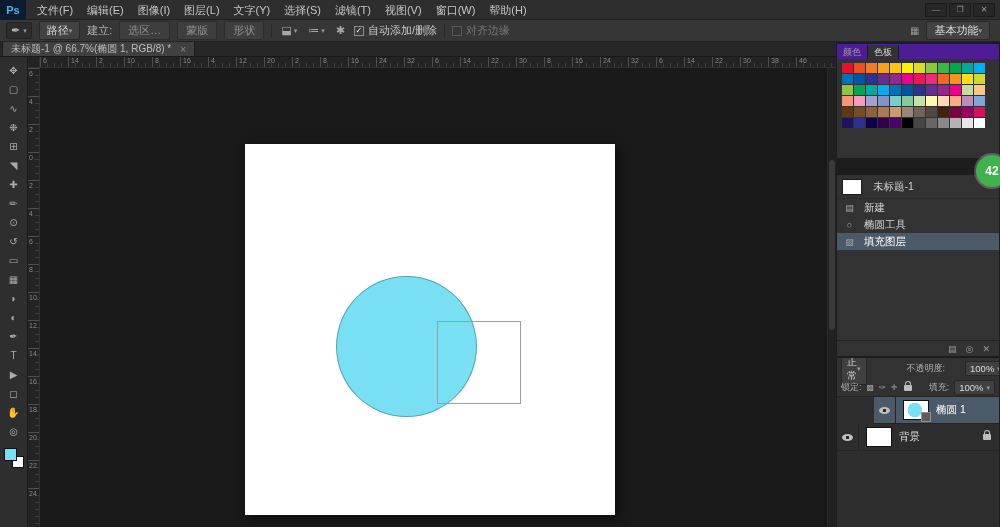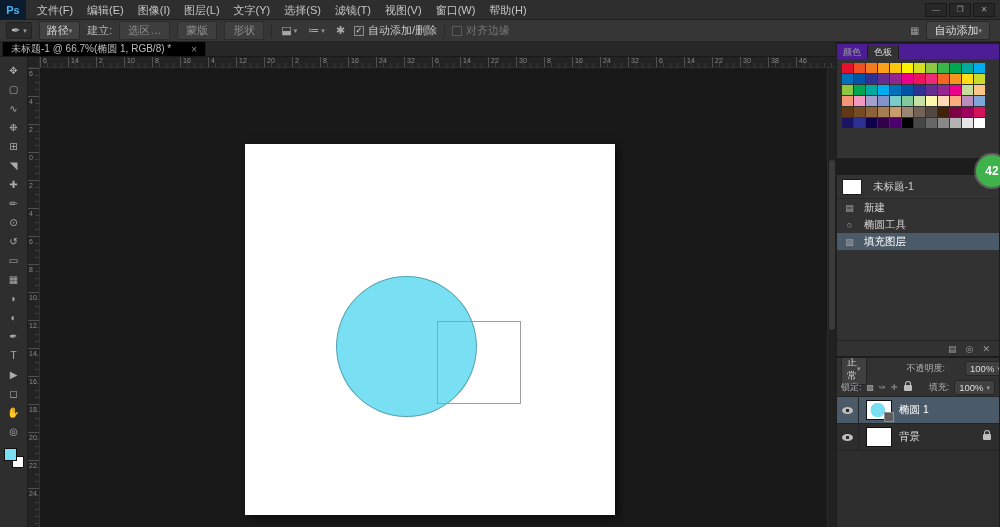--- a/index.html
+++ b/index.html
@@ -22,21 +22,21 @@
 .icon-btn{color:#a8a8a8;display:flex;align-items:center;gap:2px;font-size:11px;padding:0 2px}
 .chk{display:flex;align-items:center;gap:4px}
 .box{width:10px;height:10px;border:1px solid #8c8c8c;background:#3a3a3a;display:flex;align-items:center;justify-content:center;font-size:8px;color:#e8e8e8}
 .chk.disabled .box{border-color:#595959;background:#343434}
 .chk.disabled .chklbl{color:#767676}
 .chklbl{font-size:11px;color:#c9c9c9;white-space:nowrap}
 .right-cluster{margin-left:auto;display:flex;align-items:center;gap:7px;padding-right:4px}
 .ws-icon{color:#9a9a9a;font-size:10px}
 
 .tabbar{position:absolute;left:0;top:42px;width:836px;height:15px;background:#272727;border-bottom:1px solid #191919;display:flex;align-items:flex-end;z-index:4}
-.doctab{display:flex;align-items:center;gap:20px;background:#000000;border:1px solid #1e1e1e;border-bottom:none;font-size:10px;color:#bdbdbd;padding:1px 8px;margin-left:2px;height:15px;white-space:nowrap}
+.doctab{display:flex;align-items:center;gap:9px;background:#404040;border:1px solid #1e1e1e;border-bottom:none;font-size:10px;color:#bdbdbd;padding:1px 8px;margin-left:2px;height:15px;white-space:nowrap}
 .tclose{color:#8a8a8a}
 
 .toolbar{position:absolute;left:0;top:57px;width:28px;height:470px;background:#2e2e2e;border-right:1px solid #1b1b1b;display:flex;flex-direction:column;align-items:center;padding-top:4px;z-index:3}
 .tool{width:24px;height:19px;display:flex;align-items:center;justify-content:center;font-size:10px;color:#ababab}
 .fgbg{position:relative;width:20px;height:20px;margin-top:7px}
 .bgw{position:absolute;right:0;bottom:0;width:12px;height:12px;background:#fff;border:1px solid #111}
 .fgw{position:absolute;left:0;top:0;width:13px;height:13px;border:1px solid #111;background:#79dff2}
 
 .canvas-area{position:absolute;left:28px;top:57px;width:808px;height:470px;background:#191919}
 .ruler-corner{position:absolute;left:0;top:0;width:12px;height:11px;background:#232323;border-right:1px solid #313131;border-bottom:1px solid #313131;z-index:2}
@@ -148,21 +148,21 @@
     <span class="chklbl">自动添加/删除</span>
   </label>
   <span class="sep"></span>
   <label class="chk disabled">
     <span class="box"></span>
     <span class="chklbl">对齐边缘</span>
   </label>
   <div class="right-cluster">
     <span class="ws-icon">▦</span>
     <div class="dd">
-      <span>自动添加</span>
+      <span>基本功能</span>
       <span class="caret">▾</span>
     </div>
   </div>
 </div>
 
 <div class="tabbar">
   <div class="doctab">
     <span>未标题-1 @ 66.7%(椭圆 1, RGB/8) *</span>
     <span class="tclose">×</span>
   </div>
@@ -363,21 +363,21 @@
         <span class="lock-ic">✛</span>
         <span class="lock" style="margin-left:2px"></span>
         <span class="spacer"></span>
         <span class="llbl">填充:</span>
         <div class="val-dd">
           <span>100%</span>
           <span class="caret">▾</span>
         </div>
       </div>
       <div class="layer-list">
-          <div class="lrow selected" style="background: rgb(75, 90, 104);">
+          <div class="lrow selected" style="background: rgb(75, 90, 104); margin-left: 37px;">
             <span class="eyecell">
               <span class="eye"></span>
             </span>
             <span class="lthumb thumb-ellipse" style="background: radial-gradient(circle at 45% 50%, rgb(121, 223, 242) 0px, rgb(121, 223, 242) 7px, rgb(255, 255, 255) 7.5px);"></span>
             <span class="lname">椭圆 1</span>
           </div>
           <div class="lrow">
             <span class="eyecell">
               <span class="eye"></span>
             </span>

